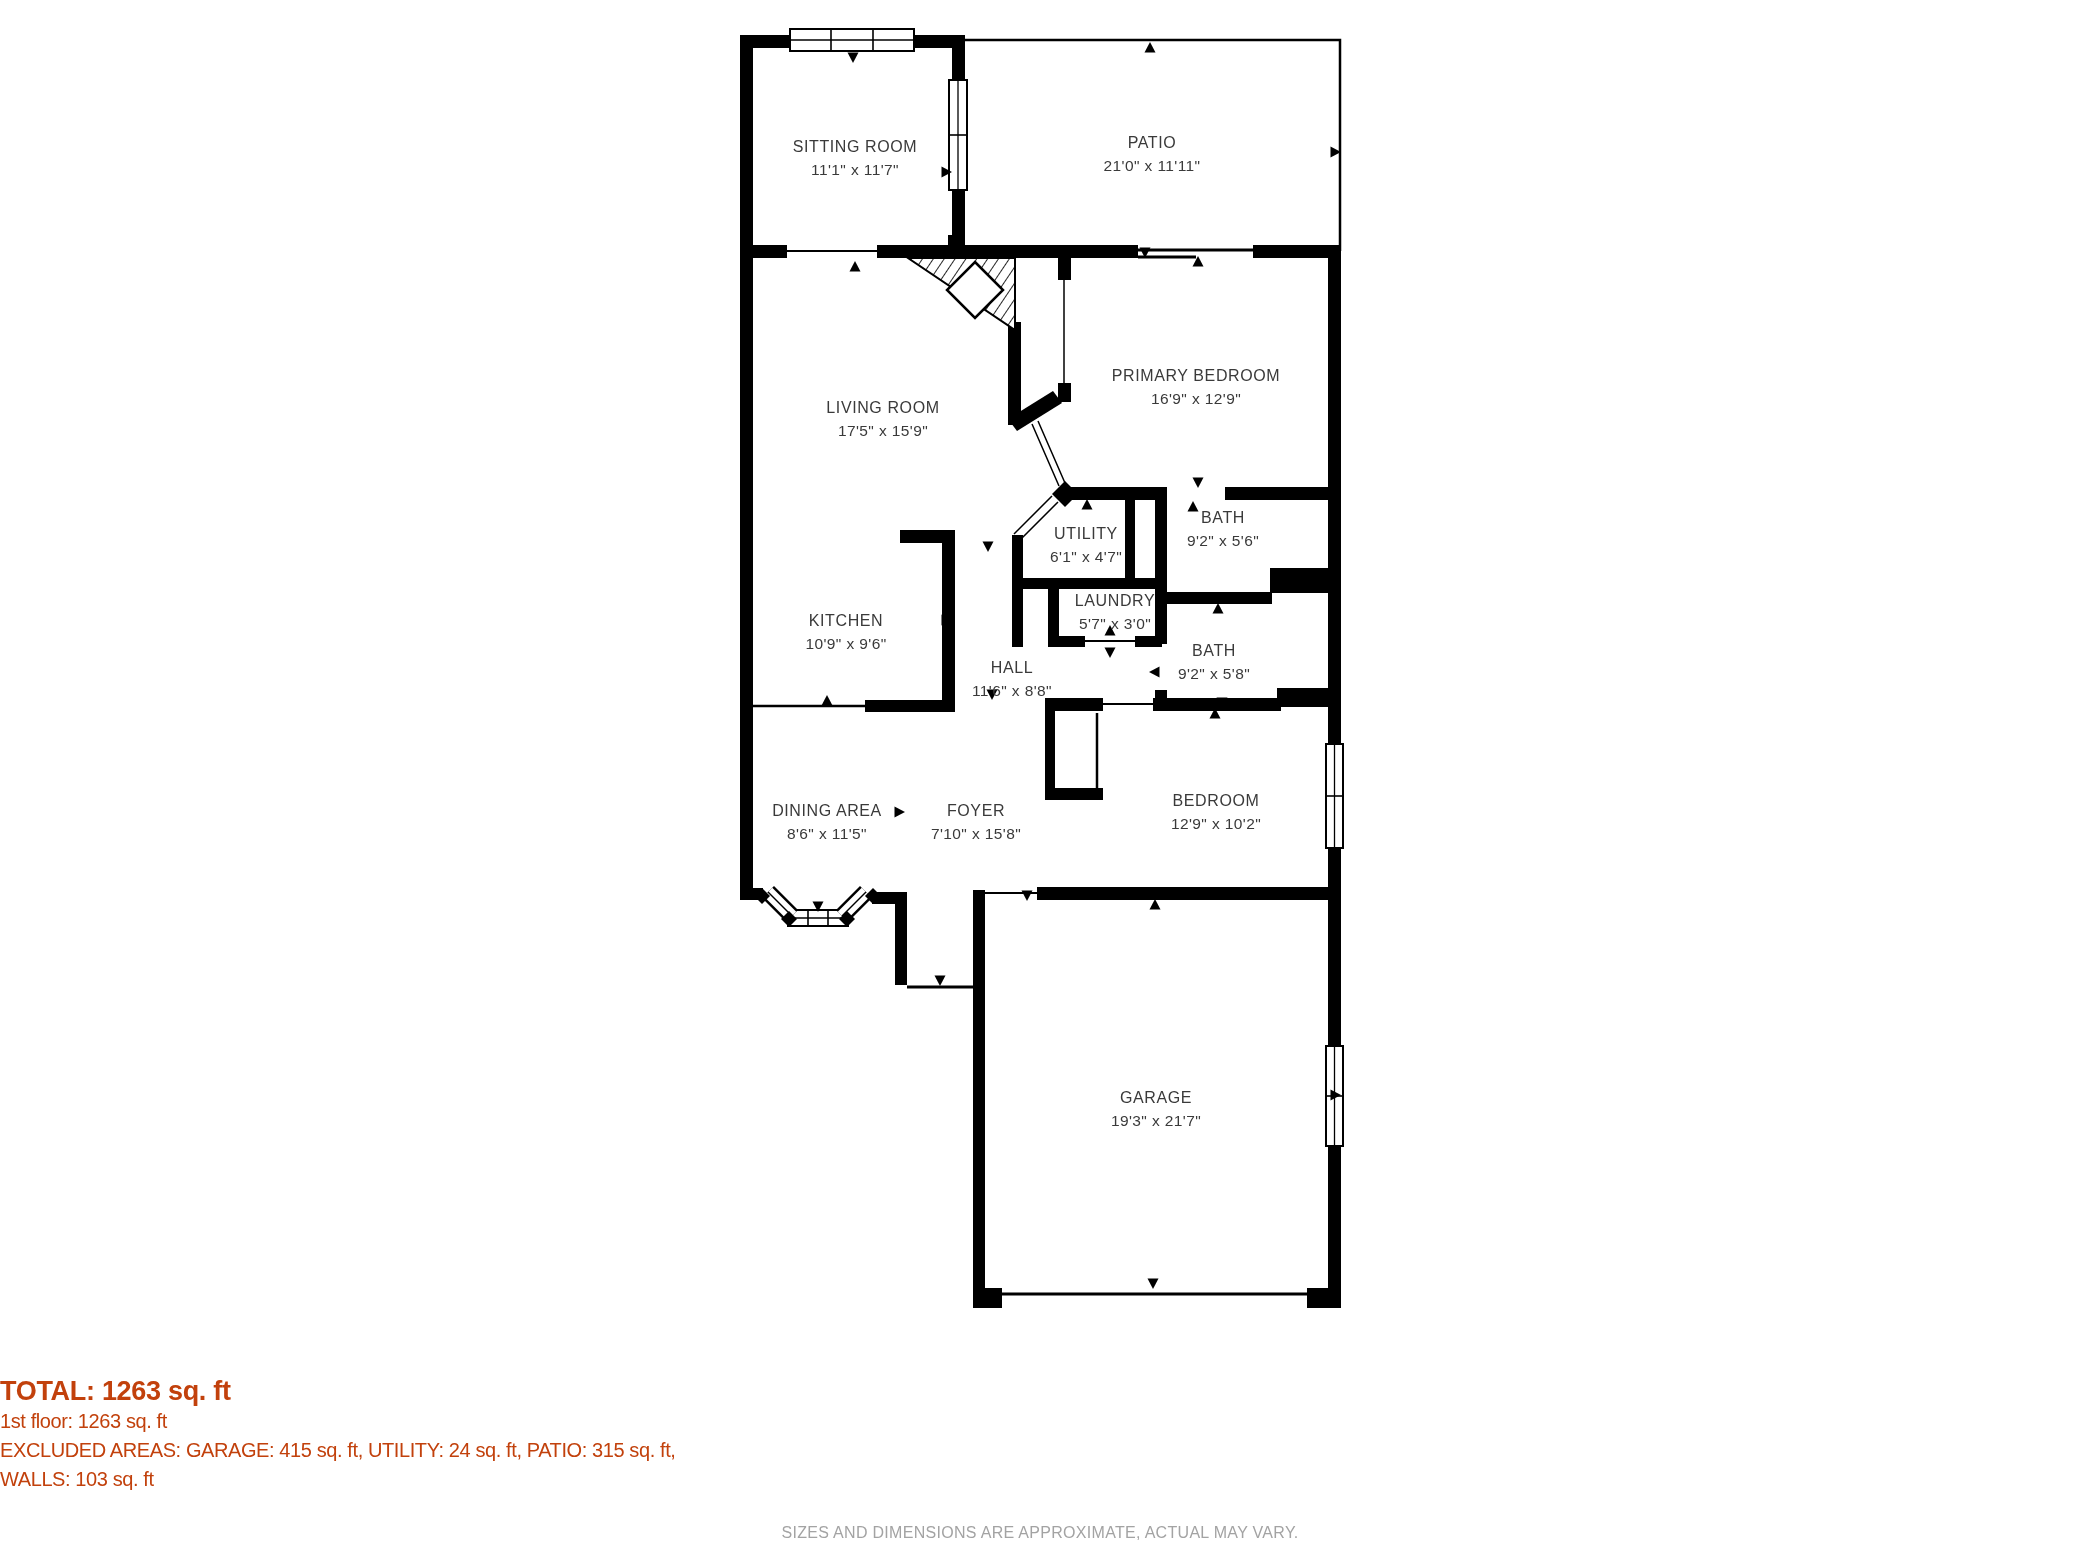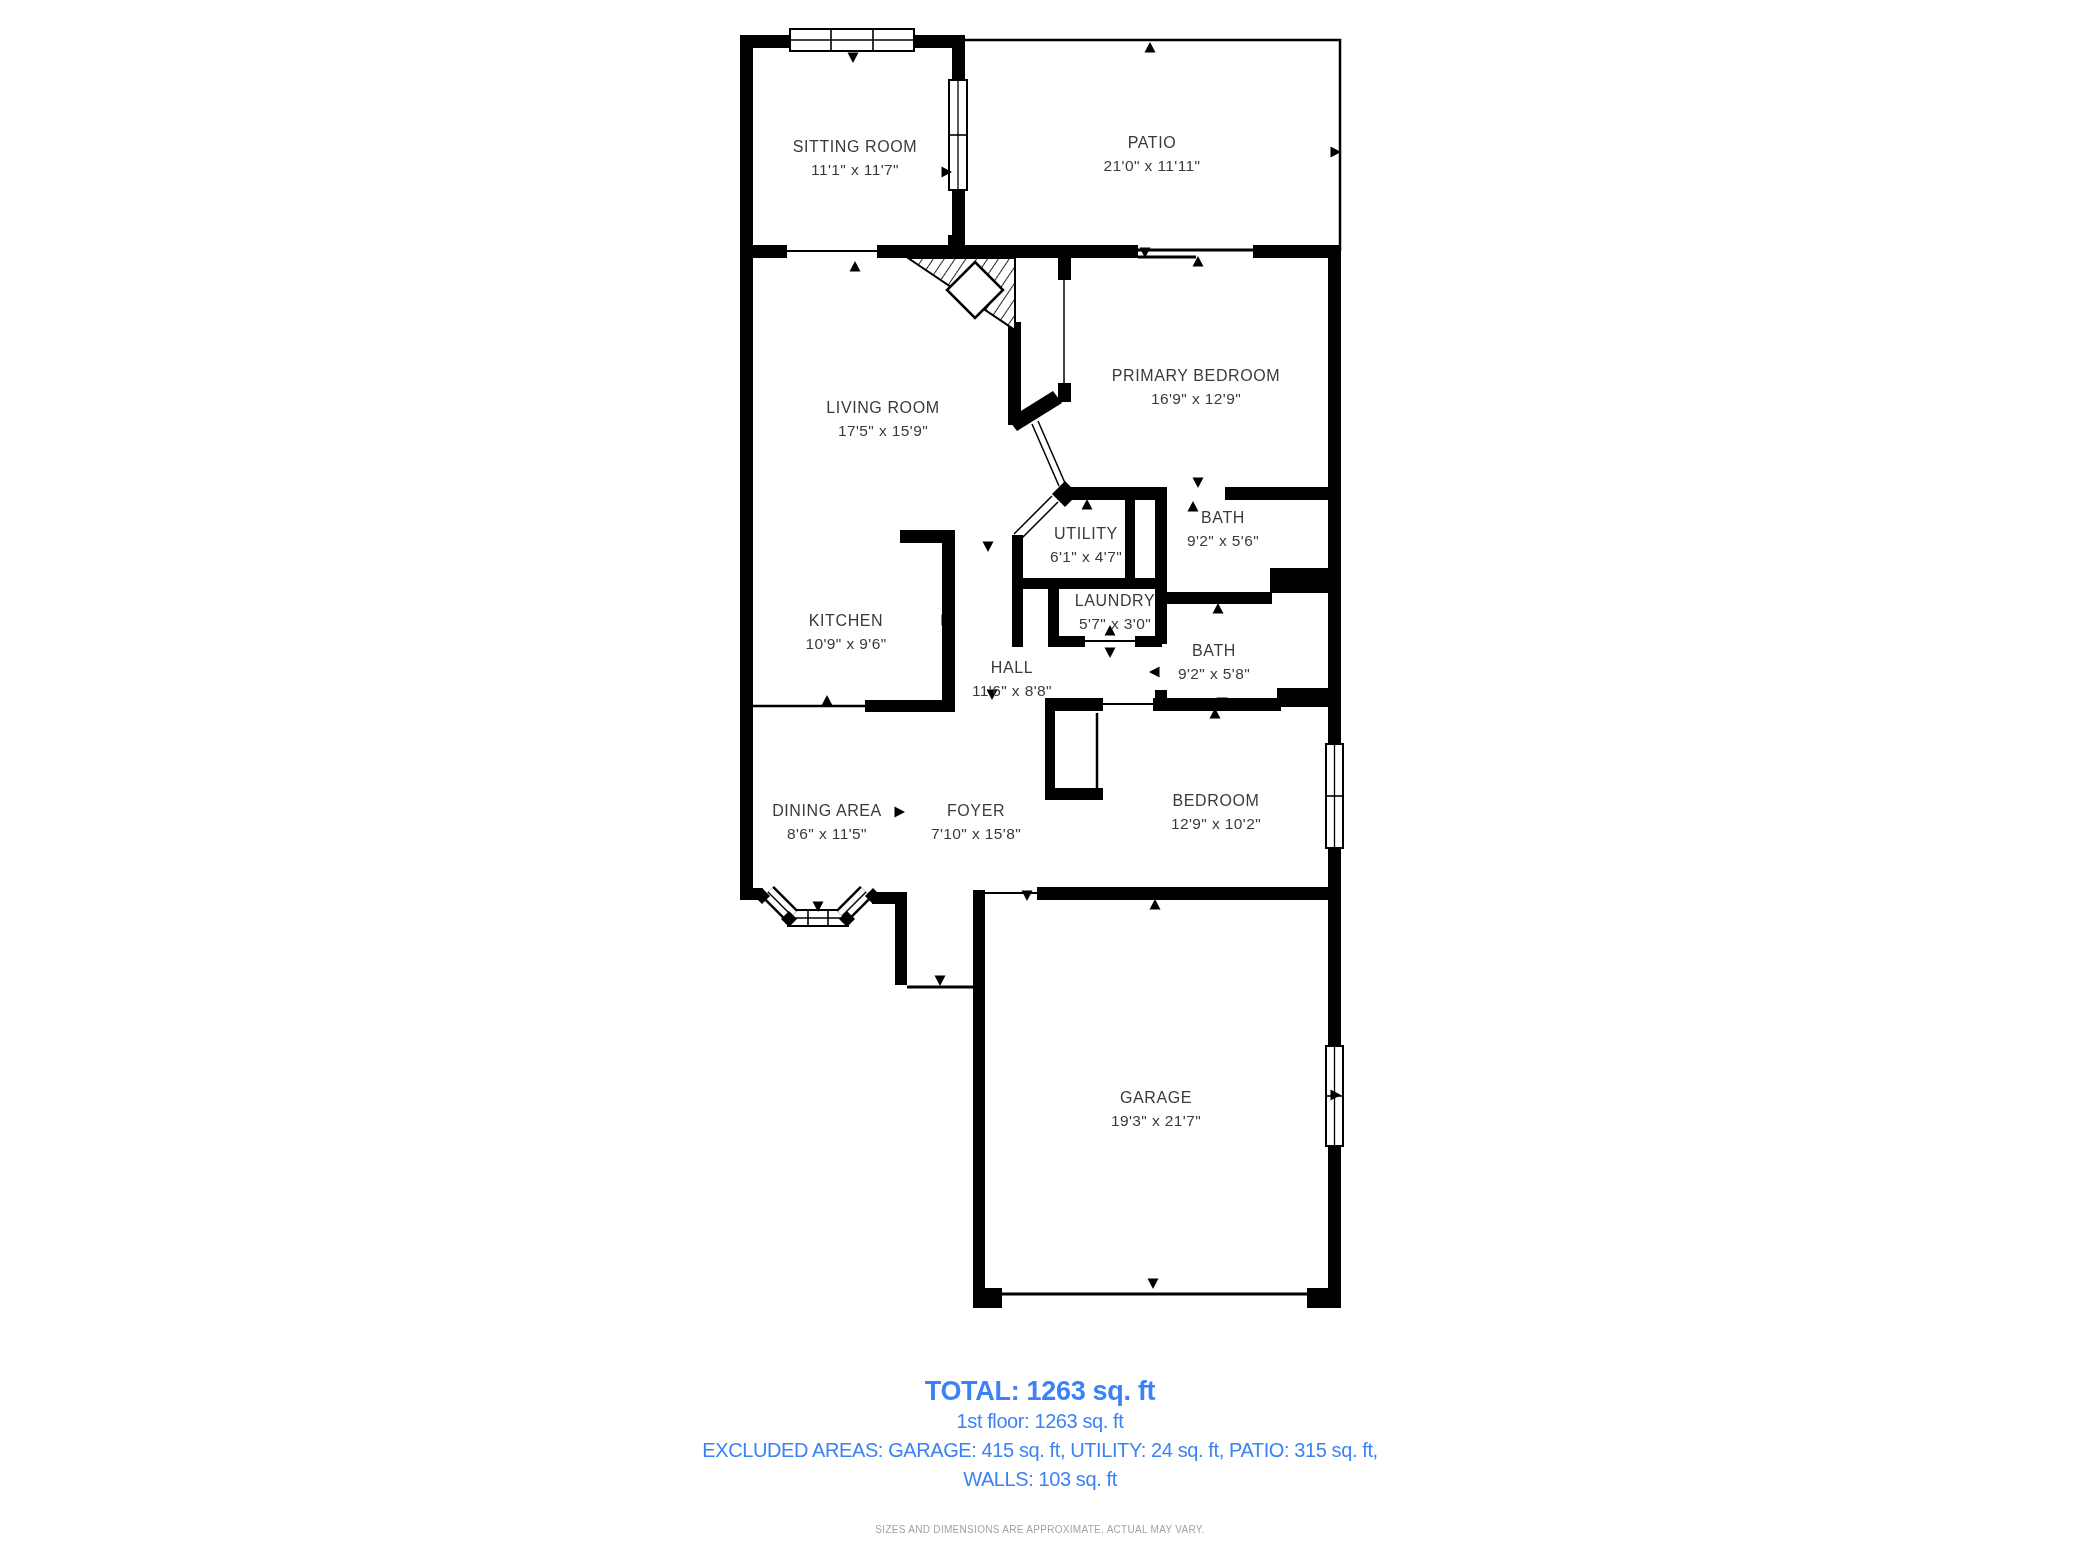--- a/index.html
+++ b/index.html
@@ -2,25 +2,25 @@
 <html><head>
 <meta charset="utf-8">
 <style>
   html,body{margin:0;padding:0;background:#ffffff;}
   body{width:2080px;height:1560px;position:relative;font-family:"Liberation Sans",sans-serif;overflow:hidden;}
   #plan-wrap{position:absolute;left:0;top:0;width:2080px;height:1560px;}
   svg{display:block;}
   .room-name{font-size:16px;letter-spacing:.6px;fill:#3a3a3a;}
   .room-dims{font-size:15.5px;letter-spacing:.4px;fill:#3a3a3a;}
   text{font-family:"Liberation Sans",sans-serif;text-anchor:middle;}
-  #summary{position:absolute;left:0;right:0;top:1376px;text-align:center;color:#3b82f6;}
+  #summary{position:absolute;left:0;right:0;top:1376px;color:#c2410c;}
   #summary .l1{font-size:27px;font-weight:bold;line-height:31px;letter-spacing:-.3px;}
   #summary .l2,#summary .l3,#summary .l4{font-size:20px;line-height:29px;letter-spacing:-.4px;}
   #disclaimer{position:absolute;left:0;right:0;top:1524px;text-align:center;
-    font-size:10px;color:#a3a3a3;letter-spacing:.3px;}
+    font-size:16px;color:#a3a3a3;letter-spacing:.3px;}
 </style>
 </head>
 <body>
 
 <div id="plan-wrap">
 <svg width="2080" height="1560" viewBox="0 0 2080 1560" xmlns="http://www.w3.org/2000/svg">
   <defs>
     <pattern id="hatch" width="9" height="9" patternUnits="userSpaceOnUse" patternTransform="rotate(34)">
       <rect width="9" height="9" fill="#ffffff"></rect>
       <line x1="0" y1="0" x2="0" y2="9" stroke="#000" stroke-width="1.7"></line>

